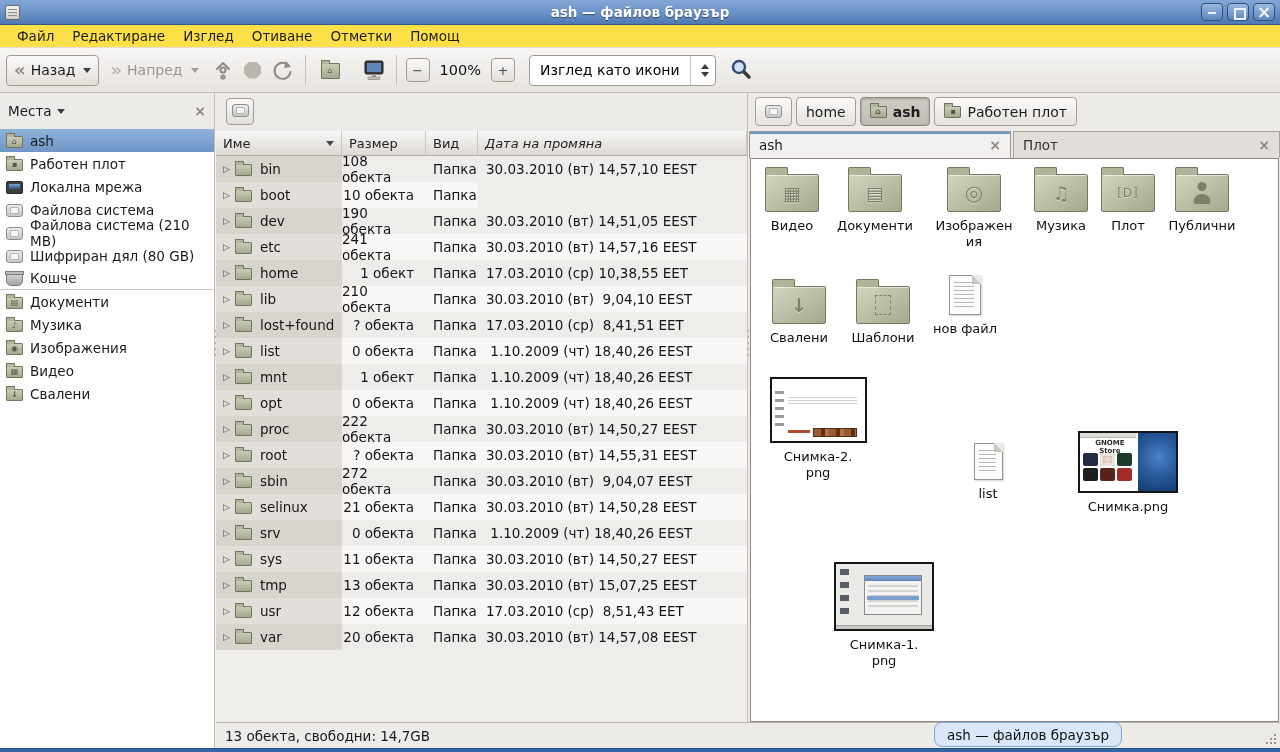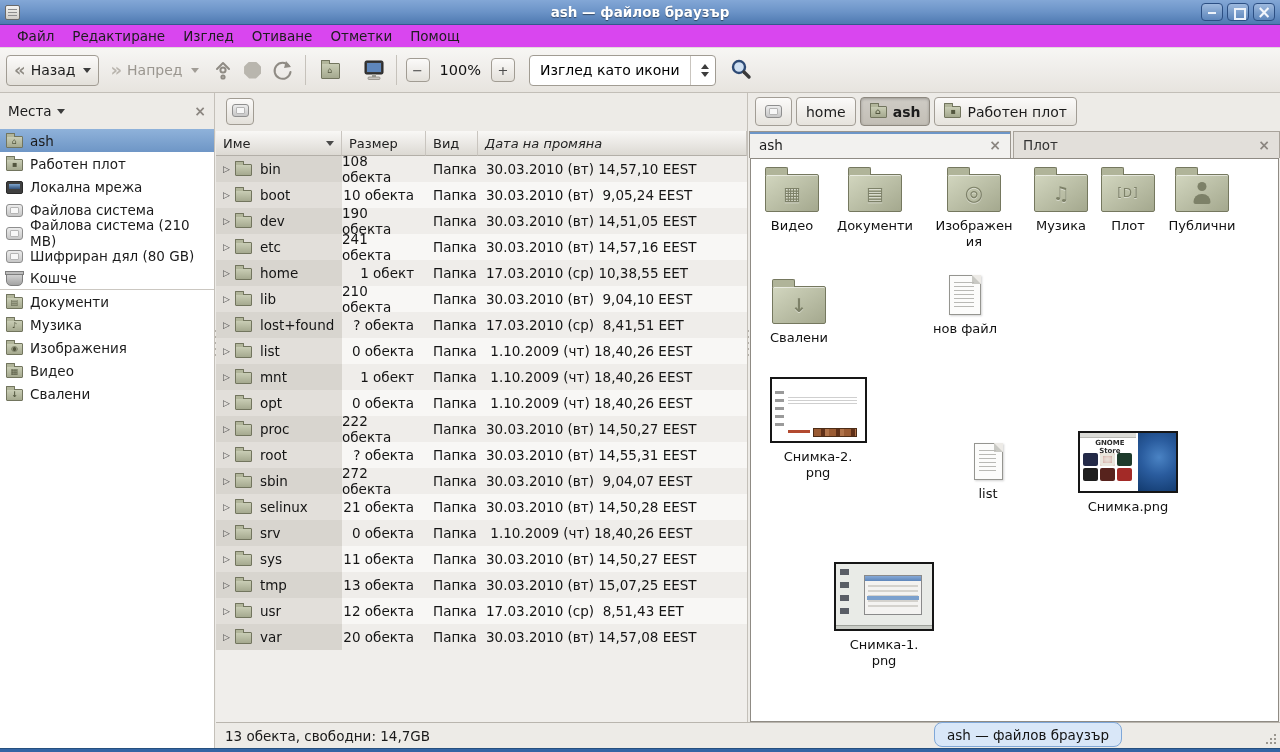--- a/index.html
+++ b/index.html
@@ -18,21 +18,21 @@
     font-size:13.5px; text-shadow:0 1px 1px rgba(0,0,0,.45); pointer-events:none; }
   .win-buttons { margin-left:auto; display:flex; gap:4px; margin-right:5px; }
   .wbtn { width:22px; height:18px; border:1px solid #2c4f83; border-radius:4px;
     background:linear-gradient(#9db9de,#5d86bb); position:relative; cursor:pointer; }
   .wbtn-min::after { content:""; position:absolute; left:6px; right:6px; top:8px; height:2px; background:#ecf2fa; }
   .wbtn-max::after { content:""; position:absolute; left:6px; top:4px; width:8px; height:8px; border:2px solid #ecf2fa; }
   .wbtn-close::after { content:"×"; position:absolute; left:0; right:0; top:-2px; text-align:center;
     color:#f2f6fc; font-size:17px; font-weight:bold; }
 
   
-  .menubar { position:absolute; top:25px; left:0; right:0; height:23px; background:#d946ef;
+  .menubar { position:absolute; top:25px; left:0; right:0; height:23px; background:#fde047;
     display:flex; align-items:center; padding-left:8px; border-bottom:1px solid #e0ddd8; }
   .menu-item { padding:2px 9px; font-size:13.5px; color:#1d1d1d; cursor:pointer; }
 
   
   .toolbar { position:absolute; top:48px; left:0; right:0; height:45px;
     background:linear-gradient(#f7f6f4,#e7e4df); border-bottom:1px solid #c2beb7;
     display:flex; align-items:center; padding-left:6px; gap:4px; }
   .tbtn { height:31px; display:inline-flex; align-items:center; gap:5px; padding:0 7px;
     border-radius:4px; font-size:14px; color:#1c1c1c; cursor:pointer; }
   .tbtn.raised { border:1px solid #a19c93; background:linear-gradient(#fbfaf9,#e3e0da); }
@@ -420,21 +420,20 @@
         <span class="cell c-date">30.03.2010 (вт) 14,57,10 EEST</span>
       </div>
         <div class="tree-row">
         <span class="cell c-name">
           <span class="expander">▷</span>
           <span class="si si-folder"></span>
           <span>boot</span>
         </span>
         <span class="cell c-size">10 обекта</span>
         <span class="cell c-type">Папка</span>
-        <span class="cell c-date">30.03.2010 (вт)  9,05,24 EEST</span>
       </div>
         <div class="tree-row">
         <span class="cell c-name">
           <span class="expander">▷</span>
           <span class="si si-folder"></span>
           <span>dev</span>
         </span>
         <span class="cell c-size">190 обекта</span>
         <span class="cell c-type">Папка</span>
         <span class="cell c-date">30.03.2010 (вт) 14,51,05 EEST</span>
@@ -653,20 +652,26 @@
         <div class="iv-label">Плот</div>
       </div>
       <div class="iv-item" style="left:414px;top:6px;width:74px">
         <span class="bf"><span class="em em-person"></span></span>
         <div class="iv-label">Публични</div>
       </div>
 
       <div class="iv-item" style="left:14px;top:118px;width:68px">
         <span class="bf"><span class="em em-down"></span></span>
         <div class="iv-label">Свалени</div>
+      </div>
+      <div class="iv-item" style="left:98px;top:118px;width:68px">
+        <span class="bf"><span class="em">
+              <span class="em-template"></span>
+            </span></span>
+        <div class="iv-label">Шаблони</div>
       </div>
       <div class="iv-item" style="left:180px;top:116px;width:68px">
         <span class="tf"></span>
         <div class="iv-label">нов файл</div>
       </div>
 
       <div class="iv-item" style="left:12px;top:218px;width:110px">
         <span class="thumb t2">
           <span class="t2-top"></span>
           <span class="t2-side"></span>

